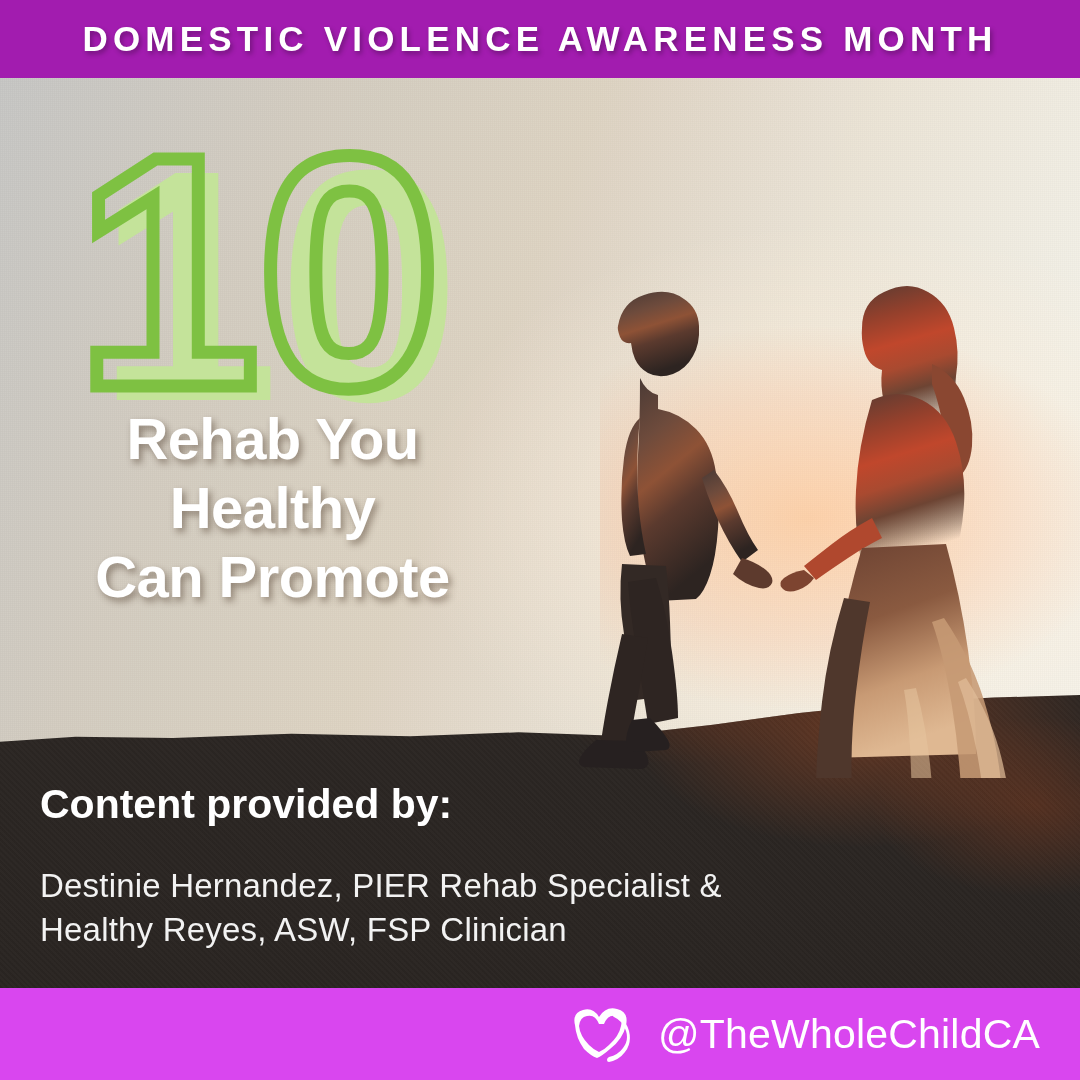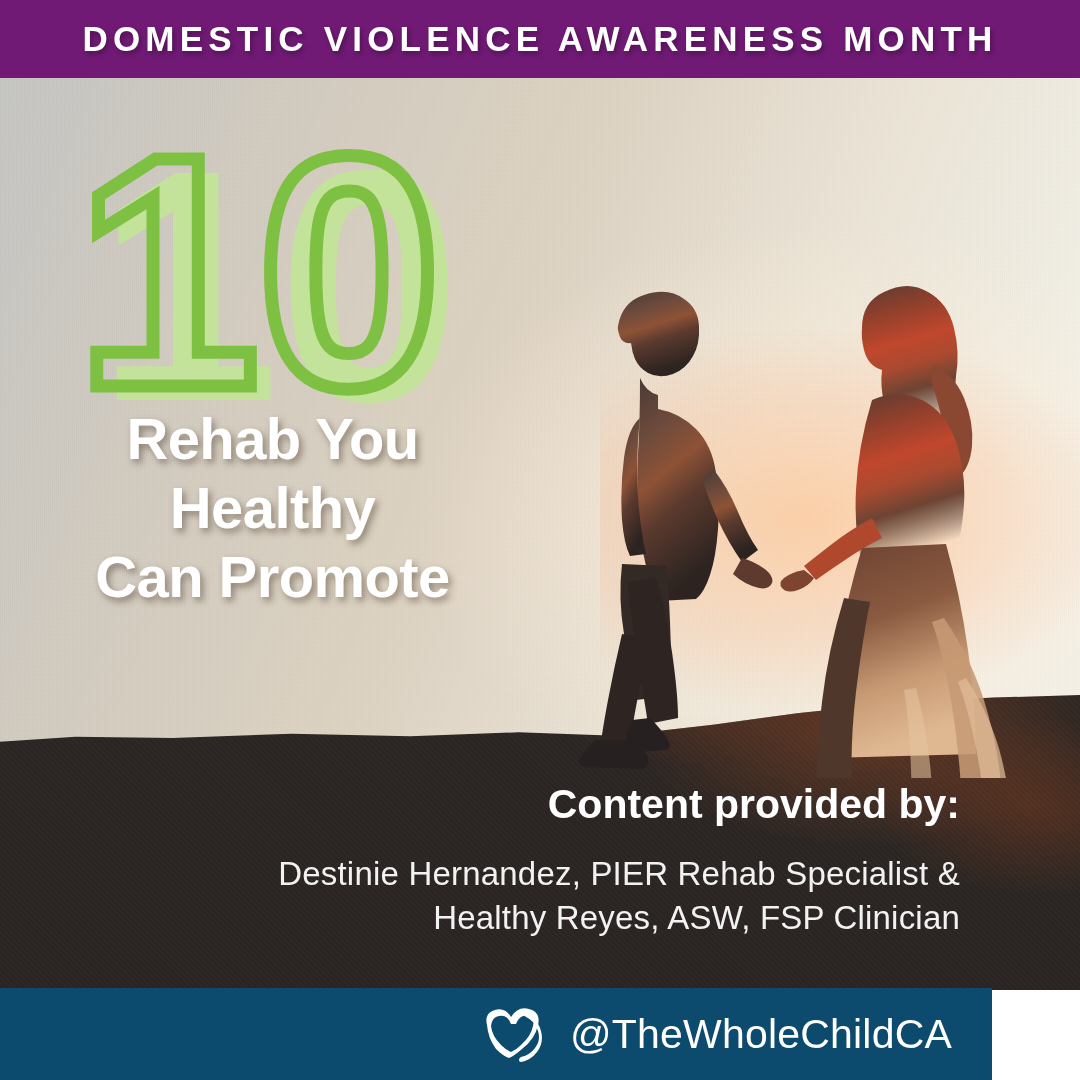--- a/index.html
+++ b/index.html
@@ -8,21 +8,21 @@
 
   .poster {
     position:relative;
     width:1080px; height:1080px;
     overflow:hidden;
   }
 
   
   .banner {
     position:absolute; left:0; top:0; width:1080px; height:78px;
-    background:#701a75;
+    background:#a21caf;
     display:flex; align-items:center; justify-content:center;
     z-index:40;
   }
   .banner-text {
     color:#ffffff;
     font-size:35px;
     font-weight:bold;
     letter-spacing:5.2px;
     text-transform:uppercase;
     text-shadow:2px 3px 5px rgba(0,0,0,0.30);
@@ -94,45 +94,45 @@
     font-weight:bold;
     line-height:69px;
     letter-spacing:-0.6px;
     text-shadow:3px 4px 7px rgba(60,40,25,0.45);
     font-family:"Liberation Sans", sans-serif;
     white-space:nowrap;
   }
 
   
   .credits {
-    position:absolute; left:40px; top:778px; width:920px; z-index:30; text-align:right;
+    position:absolute; left:40px; top:778px; width:920px; z-index:30; text-align:left;
   }
   .credits-title {
     color:#ffffff;
     font-size:41px;
     font-weight:bold;
     letter-spacing:0px;
     line-height:52px;
     font-family:"Liberation Sans", sans-serif;
   }
   .credits-names {
-    margin-top:22px;
+    margin-top:34px;
     color:#f2f2f2;
     font-size:33px;
     font-weight:normal;
     line-height:44px;
     letter-spacing:0.2px;
     font-family:"Liberation Sans", sans-serif;
   }
   .credits-names span { display:block; white-space:nowrap; }
 
   
   .footer {
-    position:absolute; left:0; bottom:0; width:992px; height:92px;
-    background:#0c4a6e;
+    position:absolute; left:0; bottom:0; width:1080px; height:92px;
+    background:#d946ef;
     display:flex; align-items:center; justify-content:flex-end;
     padding-right:40px;
     z-index:45;
   }
   .footer-inner { display:flex; align-items:center; gap:22px; }
   .heart-logo { width:70px; height:58px; display:block; flex:none; }
   .handle {
     color:#ffffff; font-size:41px; font-weight:normal; letter-spacing:0.2px;
     font-family:"Liberation Sans", sans-serif; white-space:nowrap;
   }

